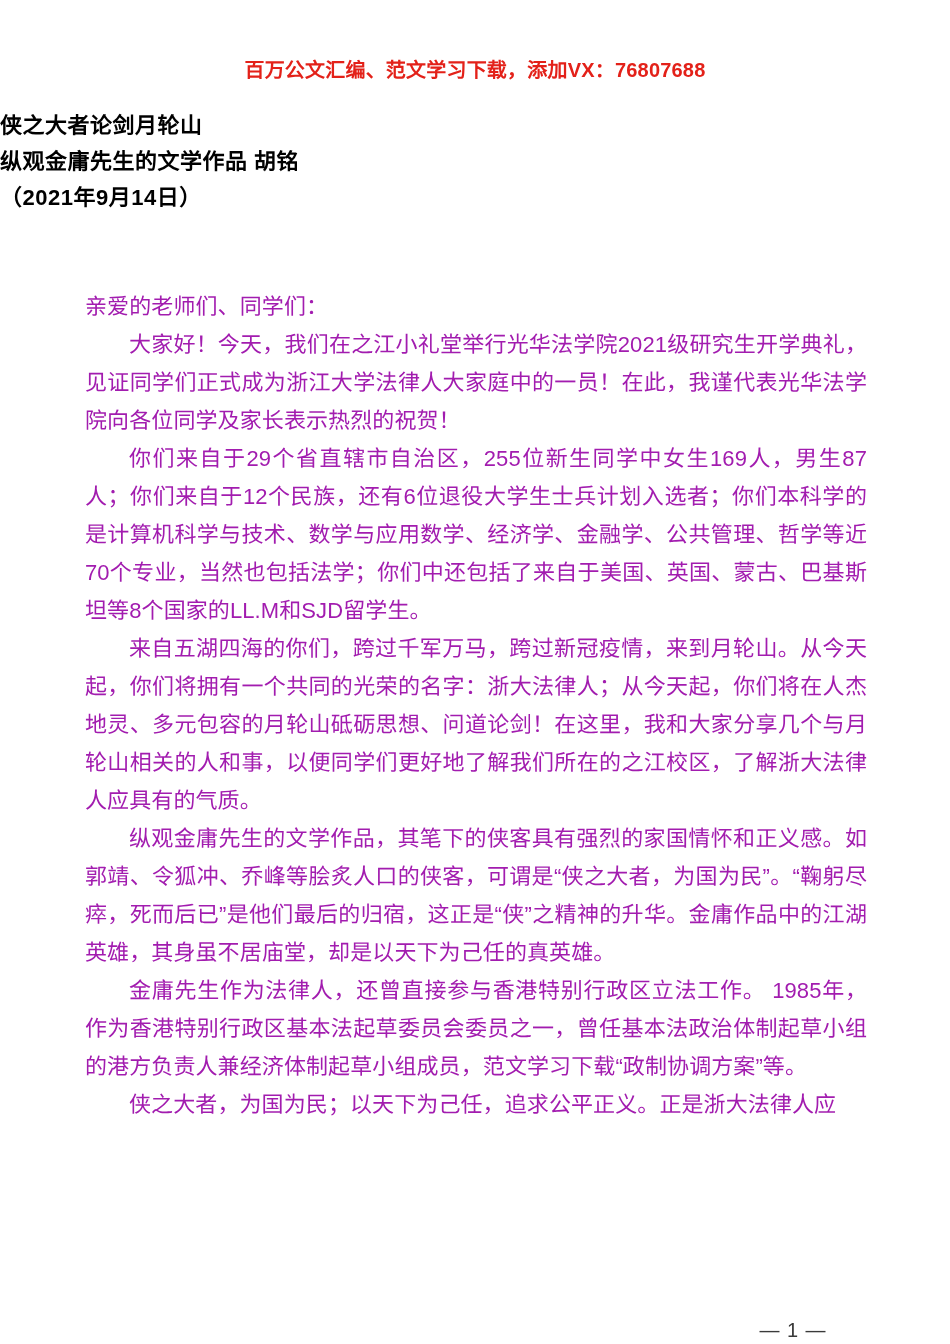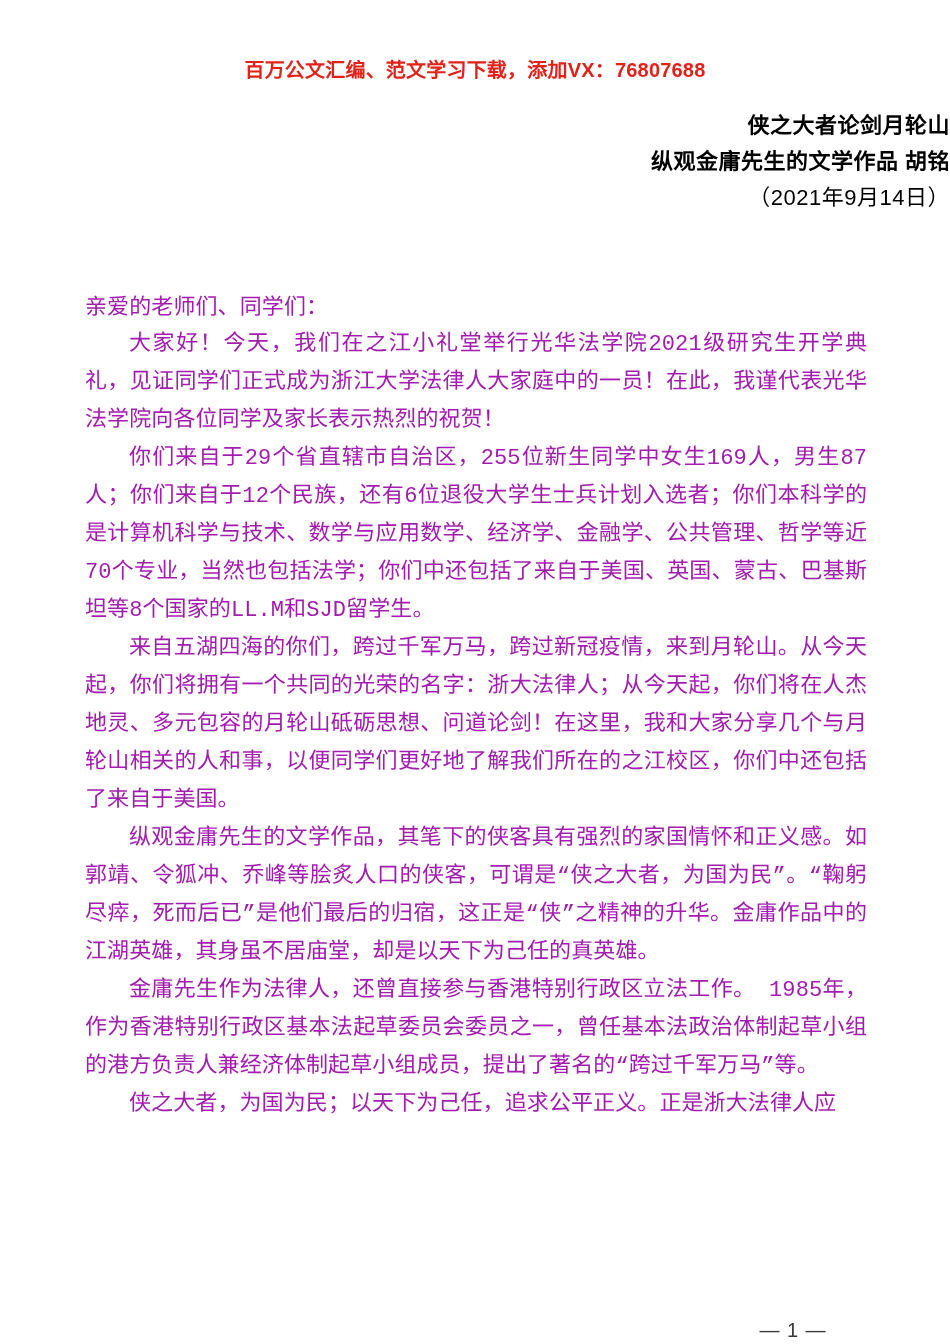--- a/index.html
+++ b/index.html
@@ -35,32 +35,32 @@
     color: #e32119;
     white-space: nowrap;
   }
 
   
   .title-block {
     position: absolute;
     top: 96px;
     left: 0;
     width: 950px;
-    text-align: right;
+    text-align: left;
   }
   .title-line {
     font-size: 22px;
     font-weight: bold;
     line-height: 36px;
     color: #000000;
     letter-spacing: 0.5px;
     white-space: nowrap;
   }
   .title-line.date-line {
-    font-weight: normal;
+    font-weight: bold;
     letter-spacing: 0.5px;
   }
 
   
   .body-block {
     position: absolute;
     top: 276px;
     left: 85px;
     width: 782px;
   }
@@ -69,21 +69,20 @@
     line-height: 38px;
     color: #a21caf;
     margin: 0;
     text-align: justify;
     text-justify: inter-ideograph;
     letter-spacing: 0.1px;
     word-break: break-all;
   }
   .para.indent {
     text-indent: 2em;
-    font-family: Liberation Mono, monospace;
   }
   .para.salutation {
     text-indent: 0;
   }
 
   
   .page-footer {
     position: absolute;
     left: 0;
     bottom: 14px;
@@ -111,23 +110,23 @@
   <div class="title-block">
     <div class="title-line">侠之大者论剑月轮山</div>
     <div class="title-line">纵观金庸先生的文学作品  胡铭</div>
     <div class="title-line date-line">（2021年9月14日）</div>
   </div>
 
   <div class="body-block">
     <p class="para salutation">亲爱的老师们、同学们：</p>
     <p class="para indent">大家好！今天，我们在之江小礼堂举行光华法学院2021级研究生开学典礼，见证同学们正式成为浙江大学法律人大家庭中的一员！在此，我谨代表光华法学院向各位同学及家长表示热烈的祝贺！</p>
     <p class="para indent">你们来自于29个省直辖市自治区，255位新生同学中女生169人，男生87人；你们来自于12个民族，还有6位退役大学生士兵计划入选者；你们本科学的是计算机科学与技术、数学与应用数学、经济学、金融学、公共管理、哲学等近70个专业，当然也包括法学；你们中还包括了来自于美国、英国、蒙古、巴基斯坦等8个国家的LL.M和SJD留学生。</p>
-    <p class="para indent">来自五湖四海的你们，跨过千军万马，跨过新冠疫情，来到月轮山。从今天起，你们将拥有一个共同的光荣的名字：浙大法律人；从今天起，你们将在人杰地灵、多元包容的月轮山砥砺思想、问道论剑！在这里，我和大家分享几个与月轮山相关的人和事，以便同学们更好地了解我们所在的之江校区，你们中还包括了来自于美国。</p>
+    <p class="para indent">来自五湖四海的你们，跨过千军万马，跨过新冠疫情，来到月轮山。从今天起，你们将拥有一个共同的光荣的名字：浙大法律人；从今天起，你们将在人杰地灵、多元包容的月轮山砥砺思想、问道论剑！在这里，我和大家分享几个与月轮山相关的人和事，以便同学们更好地了解我们所在的之江校区，了解浙大法律人应具有的气质。</p>
     <p class="para indent">纵观金庸先生的文学作品，其笔下的侠客具有强烈的家国情怀和正义感。如郭靖、令狐冲、乔峰等脍炙人口的侠客，可谓是“侠之大者，为国为民”。“鞠躬尽瘁，死而后已”是他们最后的归宿，这正是“侠”之精神的升华。金庸作品中的江湖英雄，其身虽不居庙堂，却是以天下为己任的真英雄。</p>
-    <p class="para indent">金庸先生作为法律人，还曾直接参与香港特别行政区立法工作。 1985年，作为香港特别行政区基本法起草委员会委员之一，曾任基本法政治体制起草小组的港方负责人兼经济体制起草小组成员，提出了著名的“跨过千军万马”等。</p>
+    <p class="para indent">金庸先生作为法律人，还曾直接参与香港特别行政区立法工作。 1985年，作为香港特别行政区基本法起草委员会委员之一，曾任基本法政治体制起草小组的港方负责人兼经济体制起草小组成员，范文学习下载“政制协调方案”等。</p>
     <p class="para indent">侠之大者，为国为民；以天下为己任，追求公平正义。正是浙大法律人应</p>
   </div>
 
   <div class="page-footer">
     <span class="page-number">— 1 —</span>
   </div>
 
 </div>
 
 </body></html>

